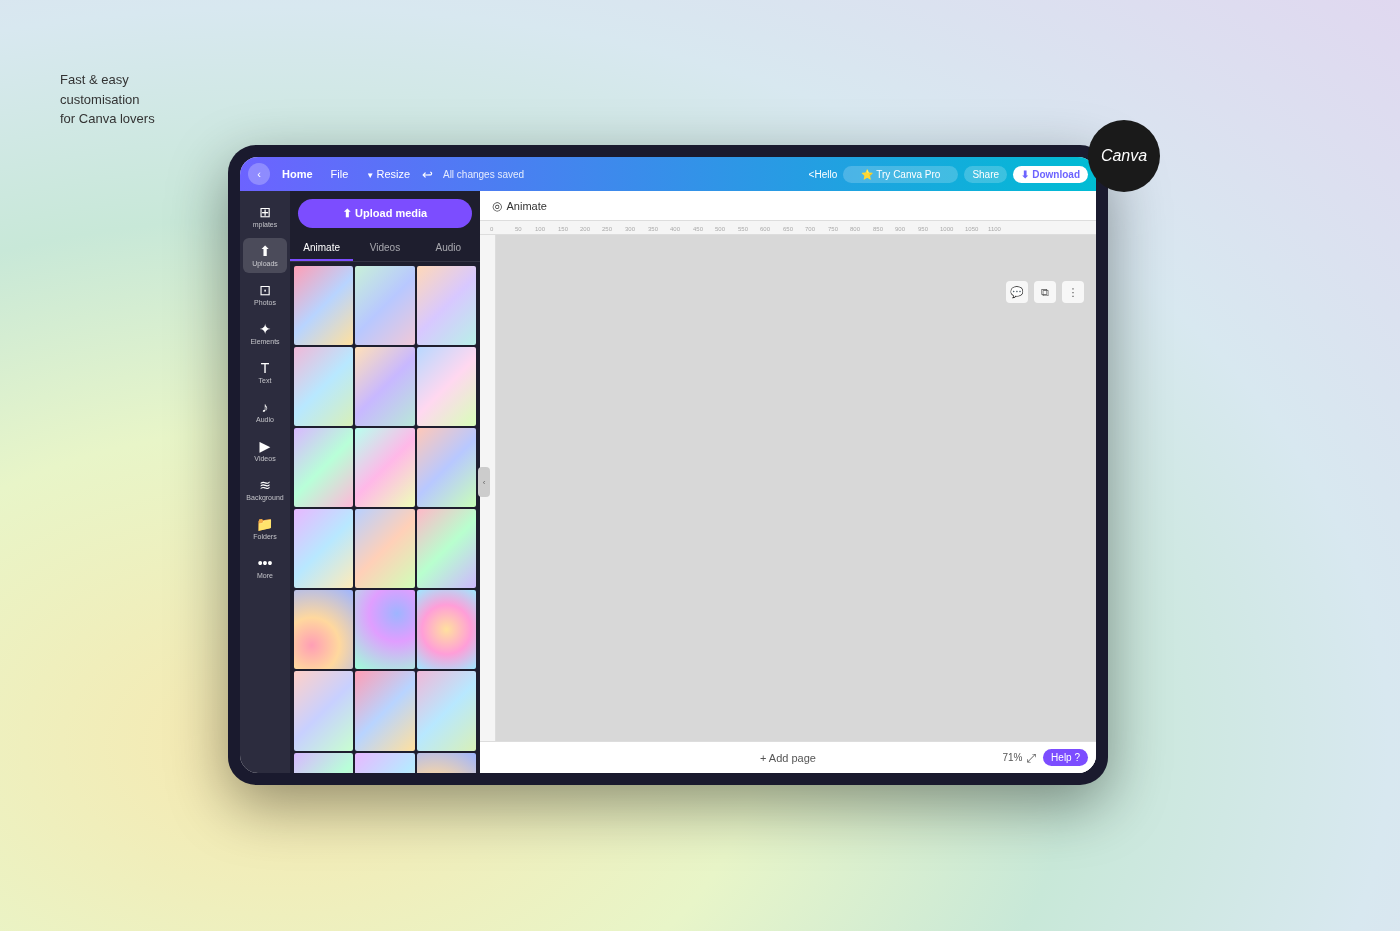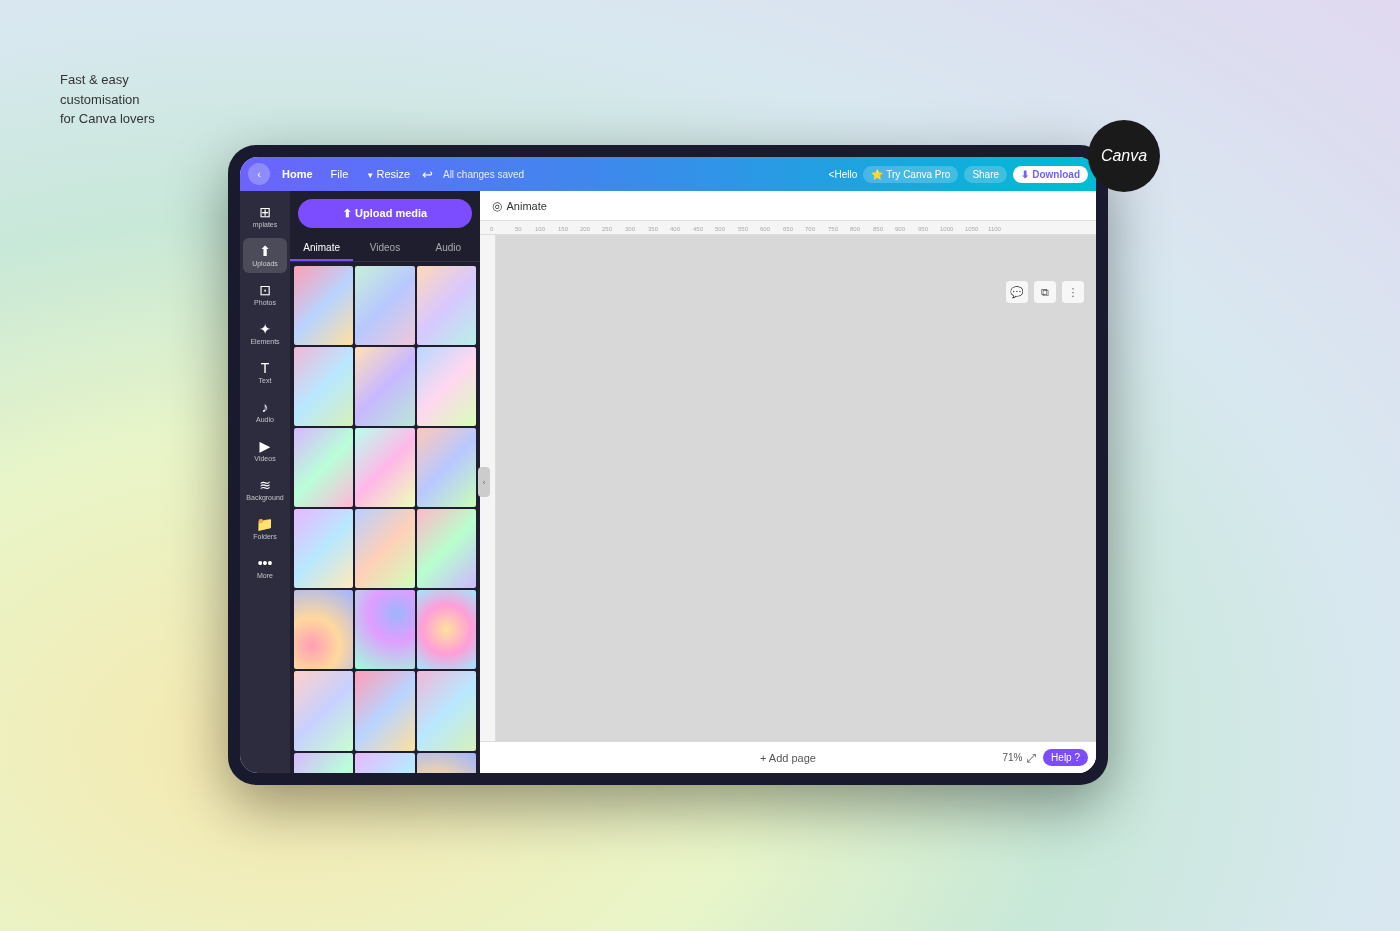--- a/index.html
+++ b/index.html
@@ -133,21 +133,21 @@
     }
     .hello-btn {
       color: white;
       font-size: 10px;
       cursor: pointer;
     }
     .try-pro-btn {
       background: rgba(255,255,255,0.2);
       border: none;
       border-radius: 12px;
-      padding: 3px 8px;
+      padding: 3px 18px;
       color: white;
       font-size: 10px;
       cursor: pointer;
     }
     .share-btn {
       background: rgba(255,255,255,0.2);
       border: none;
       border-radius: 12px;
       padding: 3px 8px;
       color: white;

